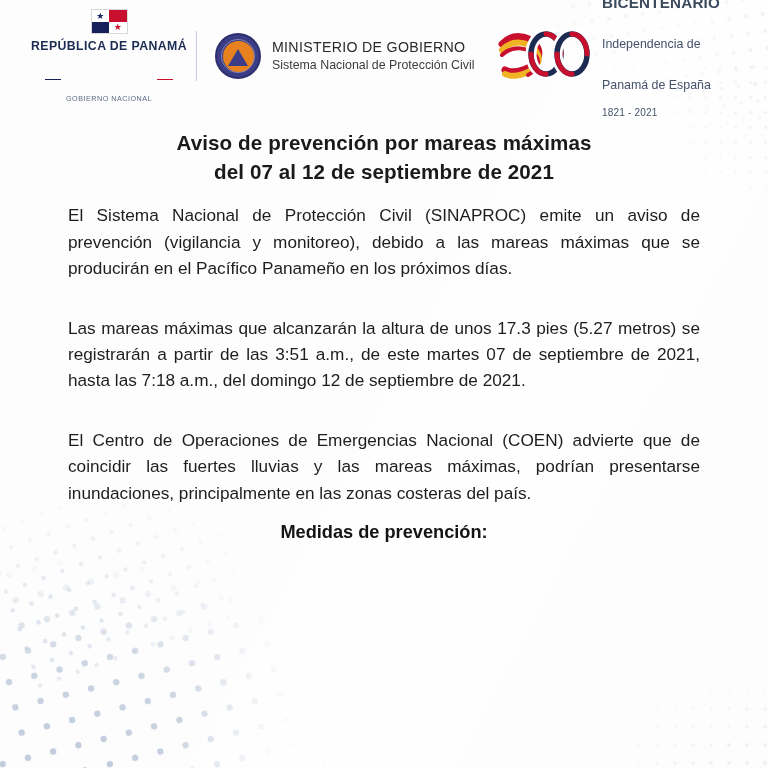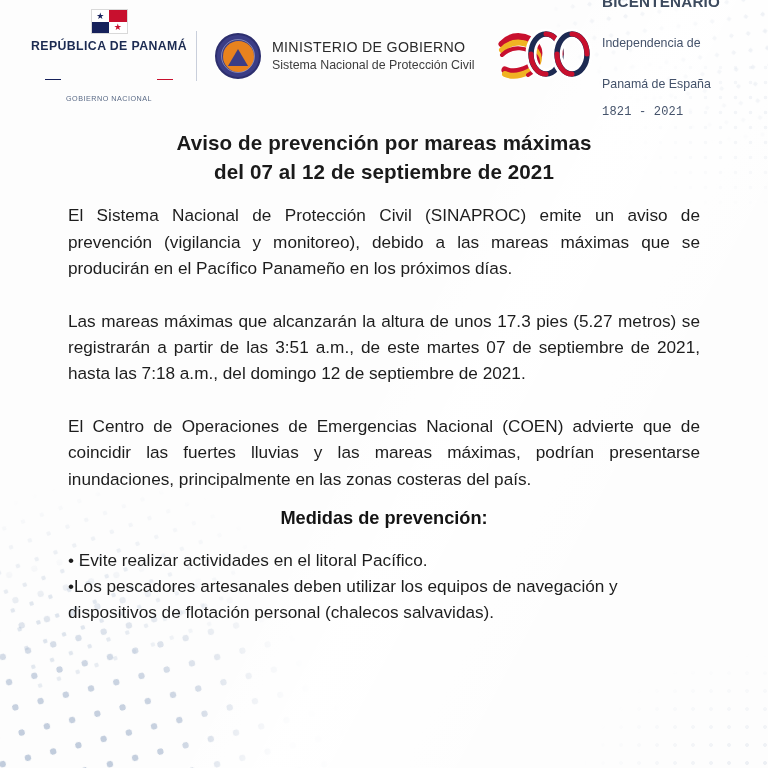--- a/index.html
+++ b/index.html
@@ -249,26 +249,25 @@
     color: #3c4a5e;
     white-space: nowrap;
   }
   .bicen-l2, .bicen-l3 {
     font-size: 12.4px;
     color: #44526a;
     white-space: nowrap;
     margin-top: 27px;
   }
   .bicen-l4 {
-    font-size: 12px;
+    font-size: 10px;
     color: #44526a;
     margin-top: 14px;
     letter-spacing: 0.2px;
     white-space: nowrap;
-    font-family: Liberation Mono, monospace;
   }
 
   
   .content {
     position: relative;
     z-index: 5;
     padding: 0 68px;
   }
 
   .poster-title {
@@ -280,21 +279,21 @@
     letter-spacing: 0.1px;
     margin: 16px 0 0;
   }
 
   .para {
     text-align: justify;
     text-align-last: left;
     font-size: 17.2px;
     color: #1d1d1d;
     line-height: 1.52;
-    margin-top: 27px;
+    margin-top: 34px;
   }
   .para.first { margin-top: 16px; }
 
   .section-head {
     text-align: center;
     font-size: 18.2px;
     font-weight: bold;
     color: #141414;
     margin-top: 16px;
   }
@@ -399,20 +398,16 @@
       <span>Aviso de prevención por mareas máximas</span><br>
       <span>del 07 al 12 de septiembre de 2021</span>
     </h1>
 
     <p class="para first">El Sistema Nacional de Protección Civil (SINAPROC) emite un aviso de prevención (vigilancia y monitoreo), debido a las mareas máximas que se producirán en el Pacífico Panameño en los próximos días.</p>
     <p class="para">Las mareas máximas que alcanzarán la altura de unos 17.3 pies (5.27 metros) se registrarán a partir de las 3:51 a.m., de este martes 07 de septiembre de 2021, hasta las 7:18 a.m., del domingo 12 de septiembre de 2021.</p>
     <p class="para">El Centro de Operaciones de Emergencias Nacional (COEN) advierte que de coincidir las fuertes lluvias y las mareas máximas, podrían presentarse inundaciones, principalmente en las zonas costeras del país.</p>
 
     <h2 class="section-head">Medidas de prevención:</h2>
 
-    <ul class="bullets">
-      <li>• Evite realizar actividades en el litoral Pacífico.</li>
-      <li>•Los pescadores artesanales deben utilizar los equipos de navegación y dispositivos de flotación personal (chalecos salvavidas).</li>
-    </ul>
 
 
   </div>
 </div>
 
 </body></html>

